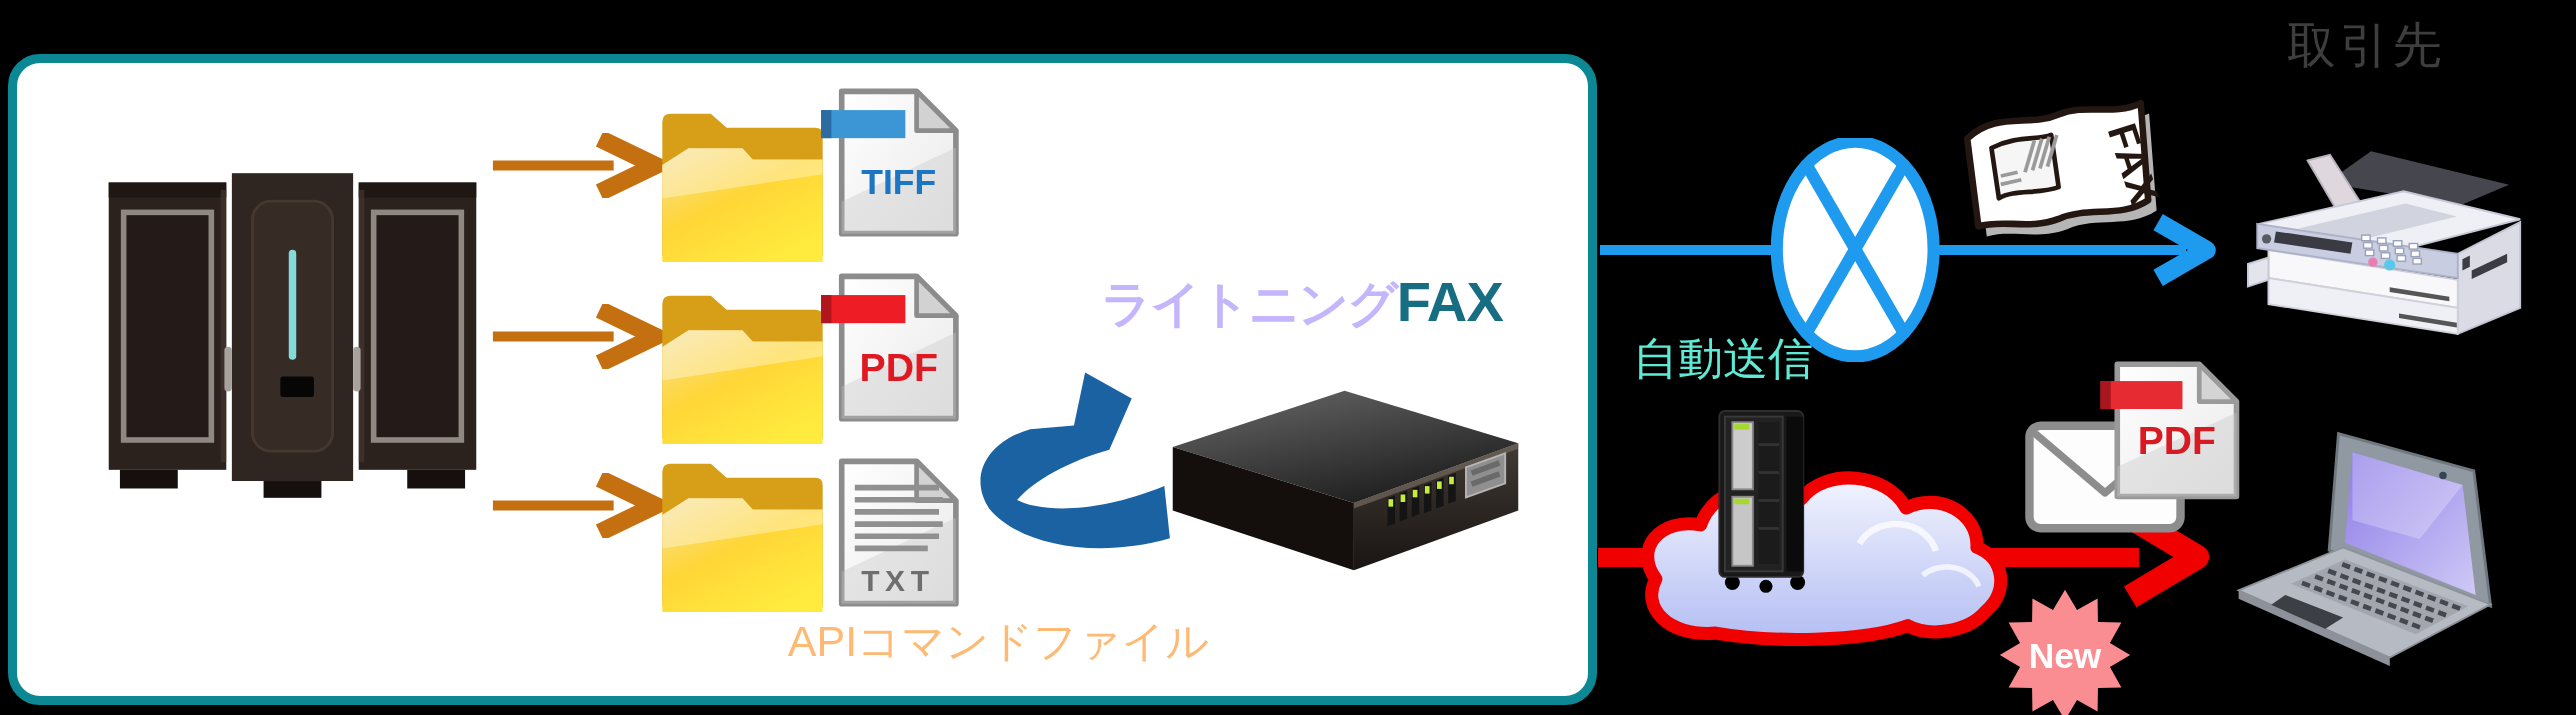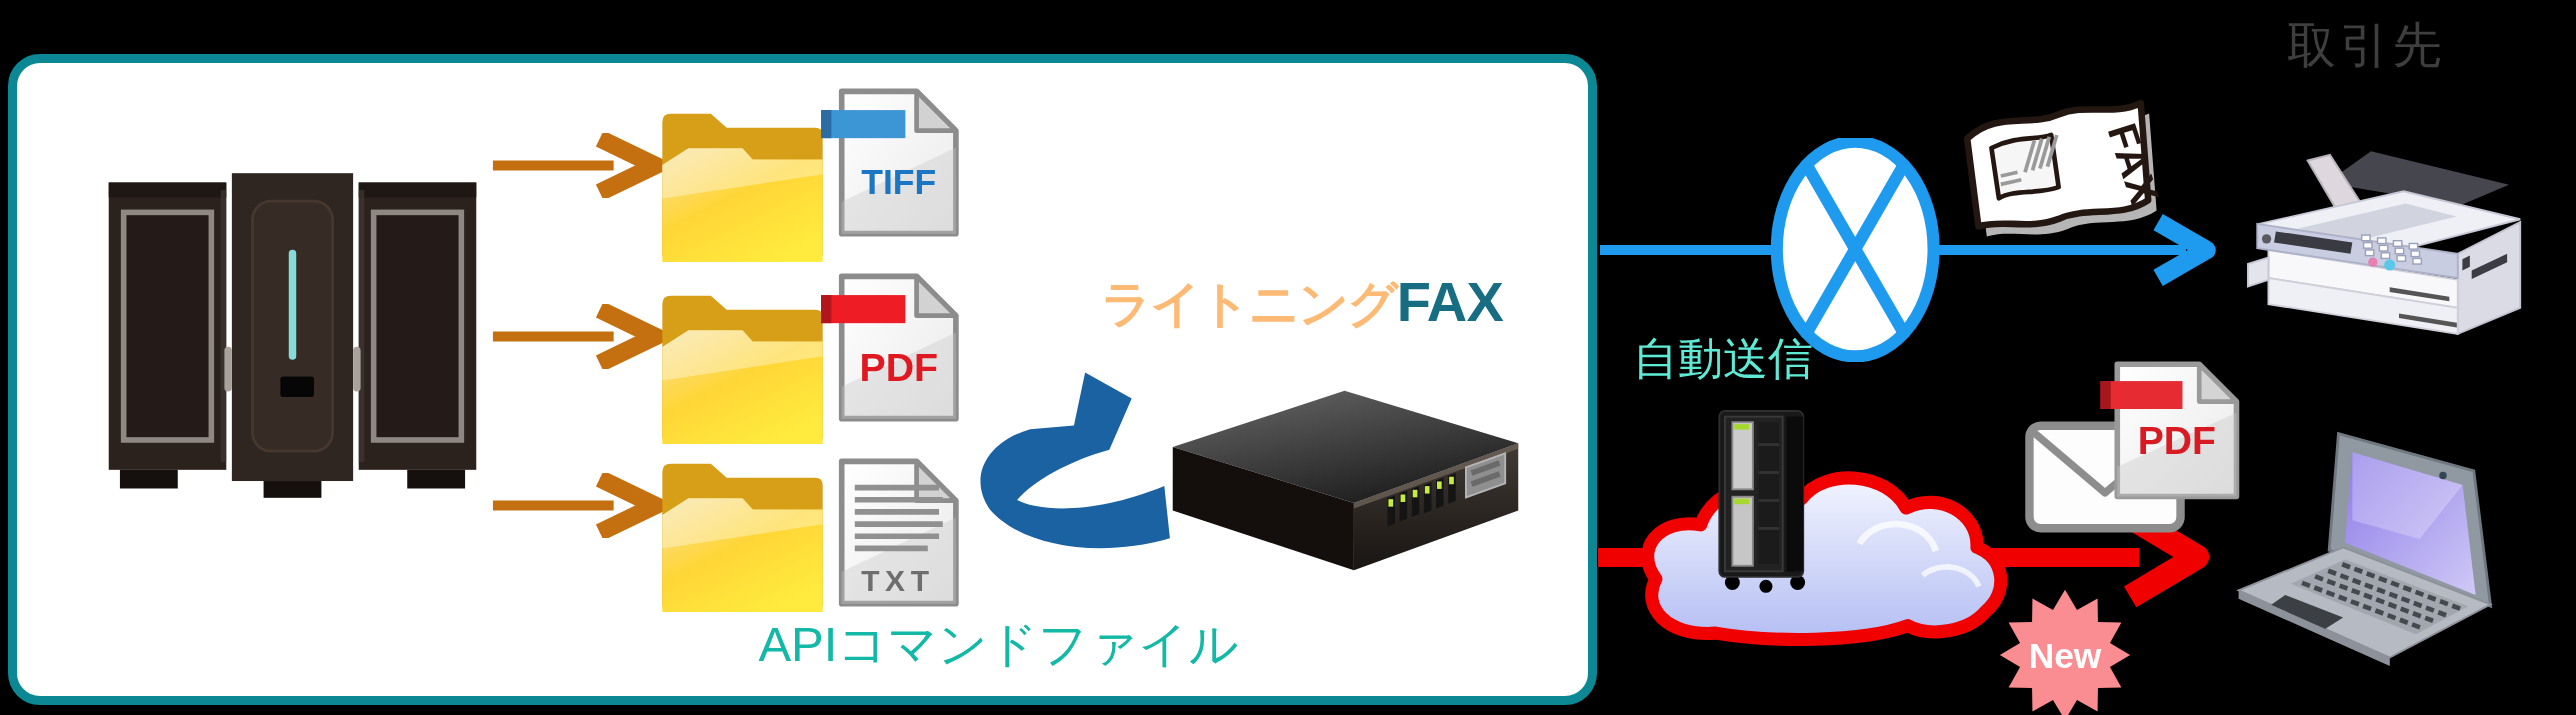--- a/index.html
+++ b/index.html
@@ -2,25 +2,25 @@
 <html style="font-size:15px"><head>
 <meta charset="utf-8">
 <style>
   html,body{margin:0;padding:0;background:#000;}
   #stage{position:relative;width:2576px;height:716px;background:#000;overflow:hidden;
          font-family:"Liberation Sans","DejaVu Sans",sans-serif;}
   .abs{position:absolute;}
   #host-panel{left:7.5px;top:54px;width:1589px;height:651px;box-sizing:border-box;
               border:9.3px solid #0c8894;border-radius:32px;background:#fff;}
   .jp-label{color:#353535;white-space:nowrap;line-height:1;text-align:right;}
-  #api-label{left:737px;top:620px;width:523px;text-align:center;font-size:49px;color:#14b8a6;}
+  #api-label{left:737px;top:620px;width:523px;text-align:center;font-size:43px;color:#fdba74;}
   #auto-send-label{left:1633px;top:336px;font-size:45px;color:#5eead4;z-index:6;}
   #partner-label{left:2287px;top:20.5px;font-size:49px;color:#3e3e3e;letter-spacing:3.7px;}
   #product-title{left:1101px;top:274px;white-space:nowrap;line-height:1;}
-  #product-title .t-purple{font-size:50px;font-weight:900;color:#fdba74;letter-spacing:-1.9px;}
+  #product-title .t-purple{font-size:50px;font-weight:900;color:#c4b5fd;letter-spacing:-1.9px;}
   #product-title .t-teal{font-size:56px;font-weight:900;color:#176e82;letter-spacing:-0.9px;}
   .shaft-blue{background:#1e9bee;height:10.3px;z-index:2;}
   .shaft-red{background:#f10000;height:18.7px;z-index:2;}
   svg{display:block;}
   text{font-family:"Liberation Sans","DejaVu Sans",sans-serif;}
 </style>
 </head>
 <body>
 
 <div id="stage">

